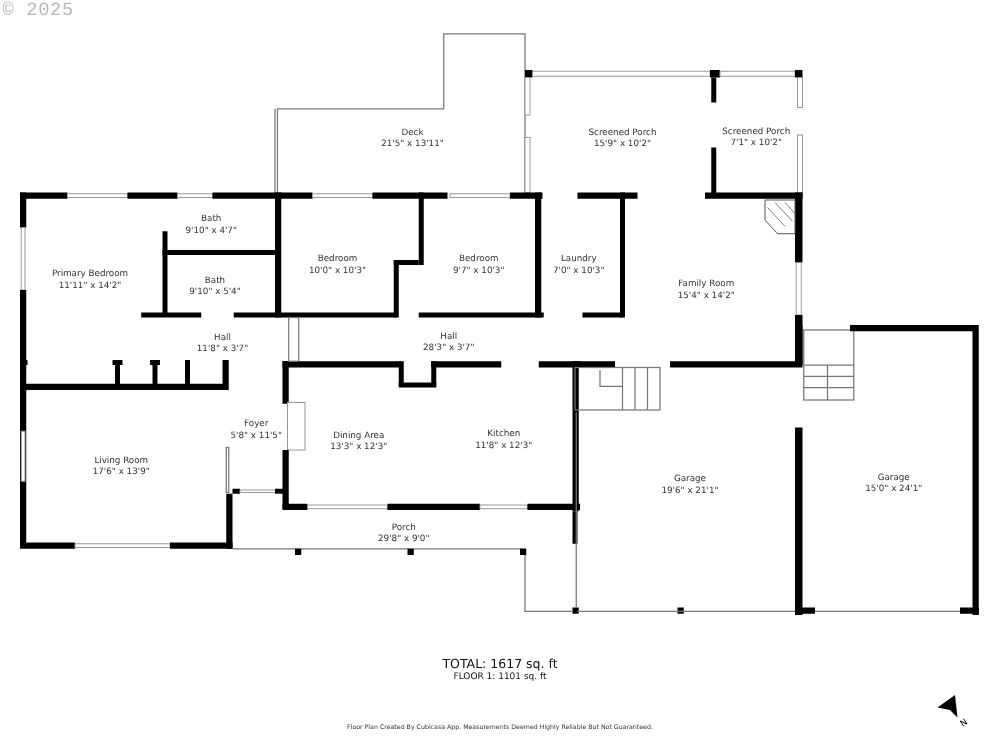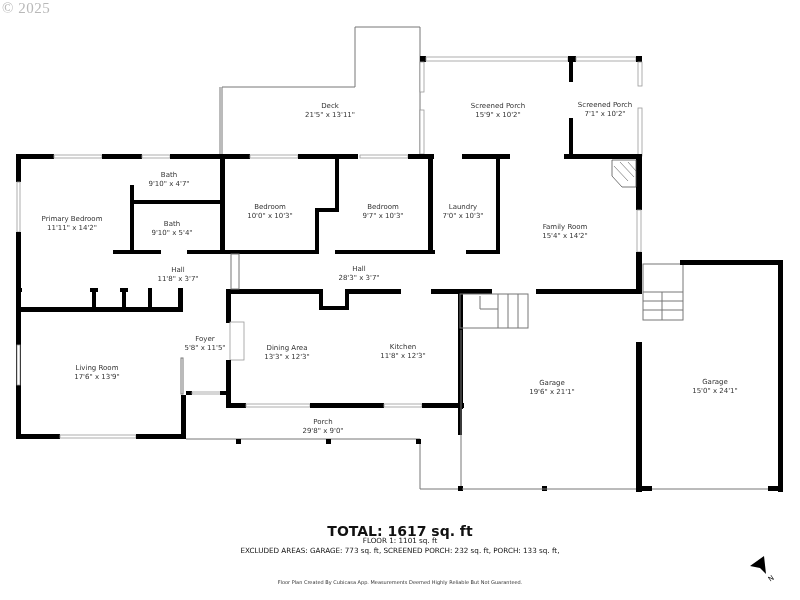--- a/index.html
+++ b/index.html
@@ -1,24 +1,24 @@
 <!DOCTYPE html>
 <html><head>
 <meta charset="utf-8">
 <style>
   html, body { margin: 0; padding: 0; background: #ffffff; }
   body { width: 800px; height: 600px; position: relative; overflow: hidden; font-family: "DejaVu Sans", sans-serif; }
   #plan { position: absolute; left: 0; top: 0; width: 800px; height: 600px; }
-  .copyright { position: absolute; left: 2px; top: 0px; font-family: Liberation Serif, serif; font-size: 15px; color: #b8b8b8; letter-spacing: 0.5px; }
+  .copyright { position: absolute; left: 2px; top: 0px; font-family: Liberation Mono, monospace; font-size: 15px; color: #b8b8b8; letter-spacing: 0.5px; }
   .room-label text { font-size: 7px; fill: #333; text-anchor: middle; }
   .wall { fill: #000; }
   .thin { stroke: #777; stroke-width: 1; fill: none; }
   .window { fill: #fff; stroke: #999; stroke-width: 0.8; }
   .summary { position: absolute; left: 0; width: 800px; top: 527px; text-align: center; color: #111; font-size: 7.2px; line-height: 9.3px; font-family: "DejaVu Sans", sans-serif; }
-  .summary .total { font-weight: bold; font-size: 14px; }
+  .summary .total { font-weight: normal; font-size: 10px; }
   .disclaimer { position: absolute; left: 0; width: 800px; top: 579px; text-align: center; font-size: 5px; color: #333; }
   .compass { position: absolute; left: 748px; top: 552px; width: 30px; height: 32px; }
 </style>
 </head>
 <body>
 
 <div class="copyright">© 2025</div>
 
 <svg id="plan" viewBox="0 0 800 600" xmlns="http://www.w3.org/2000/svg">
 
@@ -199,21 +199,20 @@
     <text x="552" y="385">Garage</text>
     <text x="552" y="394">19'6" x 21'1"</text>
     <text x="715" y="384">Garage</text>
     <text x="715" y="393">15'0" x 24'1"</text>
   </g>
 </svg>
 
 <div class="summary">
   <div class="total">TOTAL: 1617 sq. ft</div>
   <div>FLOOR 1: 1101 sq. ft</div>
-  <div>EXCLUDED AREAS: GARAGE: 773 sq. ft, SCREENED PORCH: 232 sq. ft, PORCH: 133 sq. ft,</div>
 </div>
 
 <div class="disclaimer">Floor Plan Created By Cubicasa App. Measurements Deemed Highly Reliable But Not Guaranteed.</div>
 
 <svg class="compass" viewBox="0 0 30 32">
   <polygon points="2,14 16,4 18,22 12,16" fill="#000"></polygon>
   <text x="21" y="30" font-size="7" fill="#000" transform="rotate(-35 21 28)">N</text>
 </svg>
 
 </body></html>

